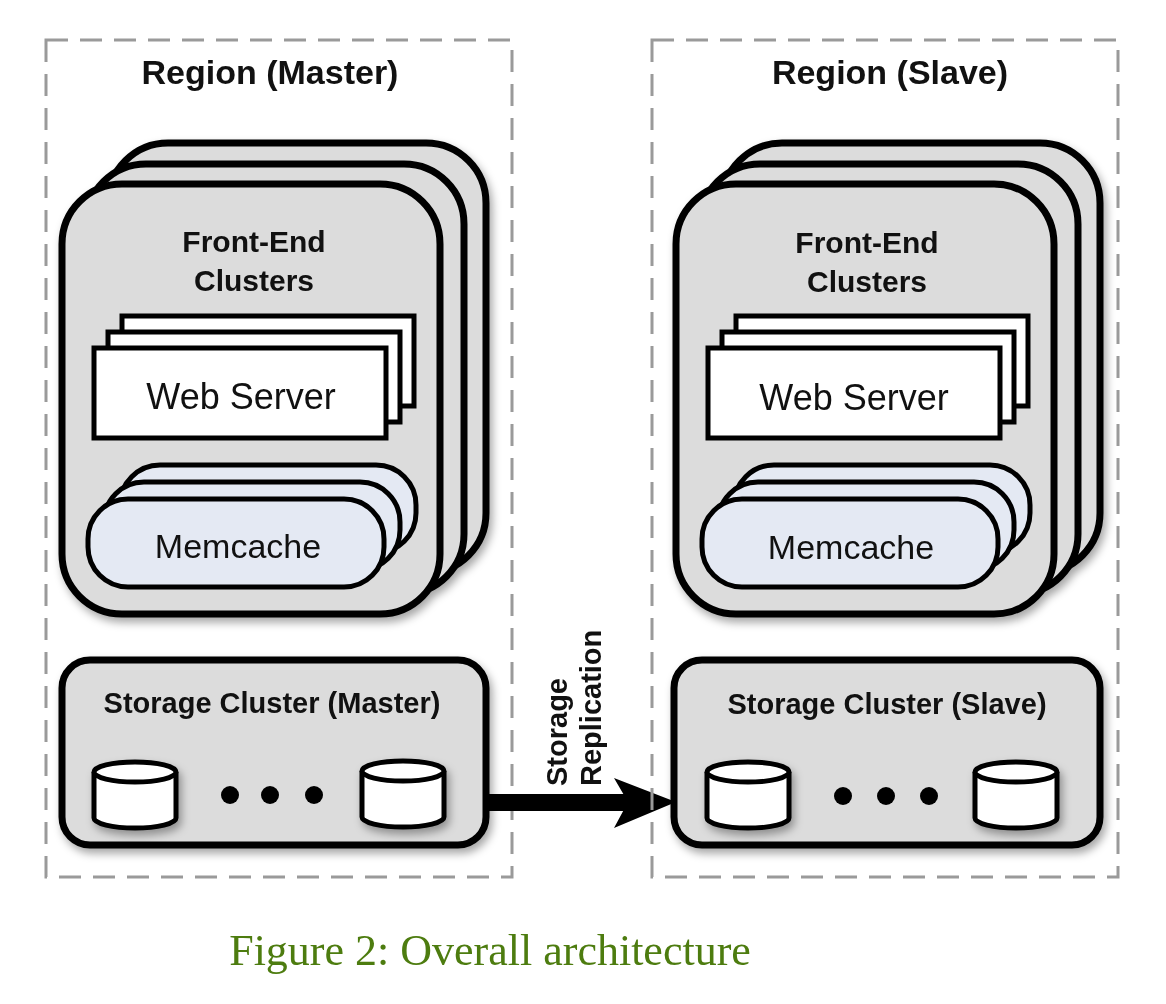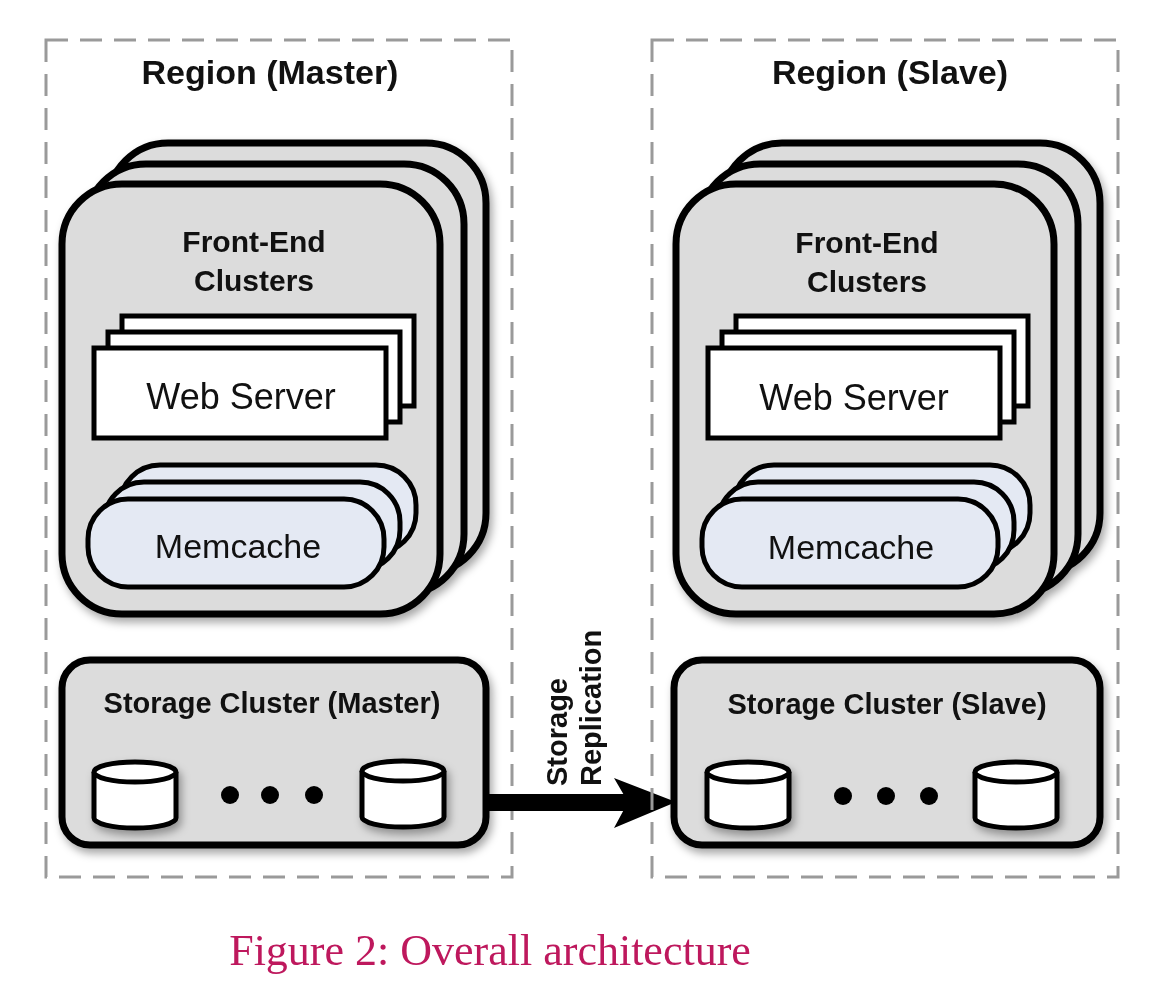--- a/index.html
+++ b/index.html
@@ -1,21 +1,21 @@
 <!DOCTYPE html>
 <html><head>
 <meta charset="utf-8">
 <style>
   html, body { margin: 0; padding: 0; background: #ffffff; }
   body { width: 1166px; height: 1004px; position: relative; overflow: hidden; font-family: "Liberation Sans", sans-serif; }
   svg { position: absolute; left: 0; top: 0; }
   .lbl-bold { font-family: "Liberation Sans", sans-serif; font-weight: bold; fill: #111; }
   .lbl { font-family: "Liberation Sans", sans-serif; fill: #111; }
   .caption { position: absolute; left: 0; width: 980px; top: 925px; text-align: center;
-             font-family: "Liberation Serif", serif; font-size: 44px; color: #be185d; }
+             font-family: "Liberation Serif", serif; font-size: 44px; color: #4d7c0f; }
 </style>
 </head>
 <body>
 
 <svg width="1166" height="1004" viewBox="0 0 1166 1004">
   <defs>
     <filter id="shadow" x="-10%" y="-10%" width="130%" height="130%">
       <feDropShadow dx="3" dy="5" stdDeviation="4" flood-color="#000" flood-opacity="0.35"></feDropShadow>
     </filter>
     <marker id="arrowhead" markerWidth="10" markerHeight="10" refX="0" refY="5" orient="auto" markerUnits="userSpaceOnUse"></marker>

